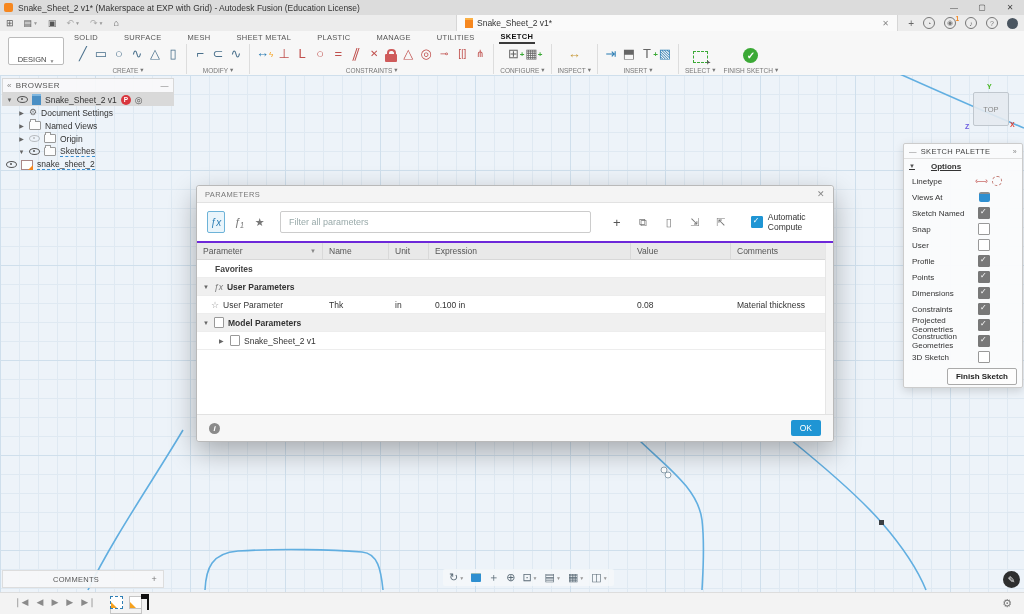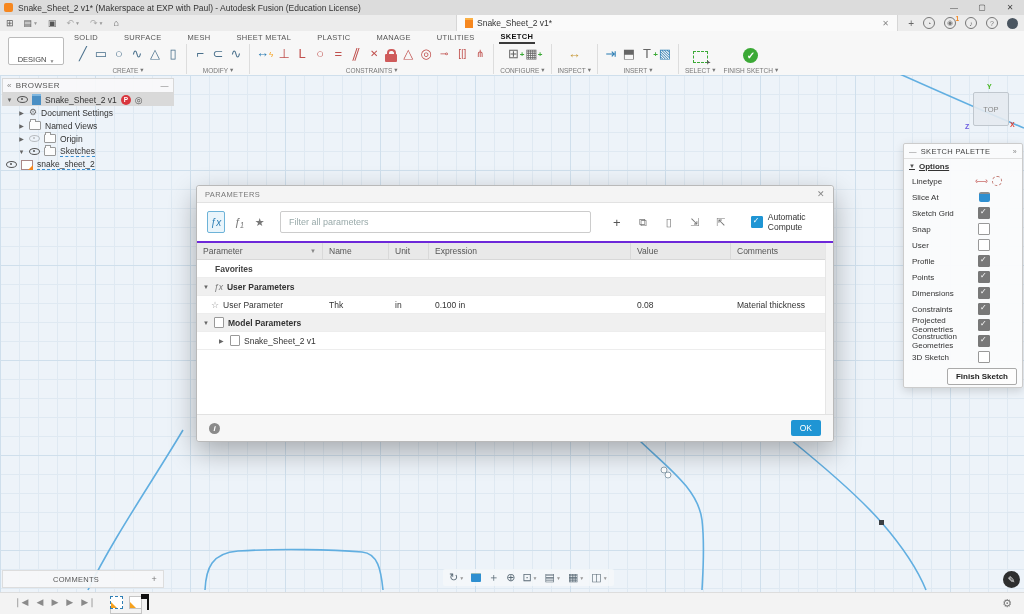--- a/index.html
+++ b/index.html
@@ -141,21 +141,21 @@
   .infoic{width:11px;height:11px;border-radius:50%;background:#8a8a8a;color:#fff;font-size:8px;
           display:flex;align-items:center;justify-content:center;font-style:italic;font-weight:bold;}
   .okbtn{margin-left:auto;background:#1f95d4;color:#fff;font-size:8.5px;border-radius:2px;
          padding:3px 9px;border:none;font-family:"Liberation Sans",sans-serif;}
   
   .palette{position:absolute;left:903px;top:68px;width:118px;background:rgba(250,251,252,.97);
            border:1px solid #ccc;border-radius:2px;box-shadow:0 3px 10px rgba(0,0,0,.15);font-size:8px;color:#333;}
   .pheader{height:14px;display:flex;align-items:center;padding:0 5px;border-bottom:1px solid #e0e0e0;
            font-size:7.5px;color:#444;letter-spacing:.3px;gap:4px;}
   .pheader .expand{margin-left:auto;color:#888;font-size:7px;}
-  .psection{height:14px;display:flex;align-items:center;gap:4px;padding:0 5px;font-weight:bold;font-size:8px;text-decoration:underline;}
+  .psection{height:14px;display:flex;align-items:center;gap:16px;padding:0 5px;font-weight:bold;font-size:8px;text-decoration:underline;}
   .psection .arrow{font-size:6px;color:#555;}
   .paletterow{height:16px;display:flex;align-items:center;padding:0 8px 0 8px;}
   .paletterow .ctrl{margin-left:auto;margin-right:24px;display:flex;gap:5px;align-items:center;}
   .linetype-ic{color:#c0504d;font-size:9px;letter-spacing:-1px;}
   .dashcirc{width:8px;height:8px;border:1px dashed #c0776f;border-radius:50%;}
   .lookat-ic{width:11px;height:8px;background:#2f8fd0;border-radius:2px;border-top:2px solid #8c8c8c;}
   .pfooter{height:22px;display:flex;align-items:center;justify-content:flex-end;padding:0 5px;}
   .finishbtn{border:1px solid #aaa;background:#fdfdfd;border-radius:2px;font-size:8px;color:#222;
              padding:3px 8px;font-weight:bold;font-family:"Liberation Sans",sans-serif;}
   
@@ -186,21 +186,21 @@
   .botbtn{position:absolute;left:1003px;top:496px;width:17px;height:17px;border-radius:50%;background:#2e2e2e;
           color:#fff;font-size:9px;display:flex;align-items:center;justify-content:center;}
 </style>
 </head>
 <body>
 
 <div class="app">
 
   <div class="titlebar">
     <span class="fusion-logo"></span>
-    <span>Snake_Sheet_2 v1* (Makerspace at EXP with Paul) - Autodesk Fusion (Education License)</span>
+    <span>Snake_Sheet_2 v1* (Makerspace at EXP with Grid) - Autodesk Fusion (Education License)</span>
     <div class="winbtns">
       <span class="winbtn">—</span>
       <span class="winbtn">▢</span>
       <span class="winbtn">✕</span>
     </div>
   </div>
 
   <div class="appbar">
     <div class="lefticons">
       <span class="ai">⊞</span>
@@ -510,27 +510,27 @@
         <span>Options</span>
       </div>
       <div class="paletterow">
         <span>Linetype</span>
         <span class="ctrl" style="margin-right:12px">
           <span class="linetype-ic">‹—›</span>
           <span class="dashcirc"></span>
         </span>
       </div>
       <div class="paletterow">
-        <span>Slice At</span>
+        <span>Views At</span>
         <span class="ctrl">
             <span class="lookat-ic"></span>
           </span>
       </div>
       <div class="paletterow">
-        <span>Sketch Grid</span>
+        <span>Sketch Named</span>
         <span class="ctrl">
             <span class="cb" data-checked="true"></span>
           </span>
       </div>
       <div class="paletterow">
         <span>Snap</span>
         <span class="ctrl">
             <span class="cb" data-checked="false"></span>
           </span>
       </div>

